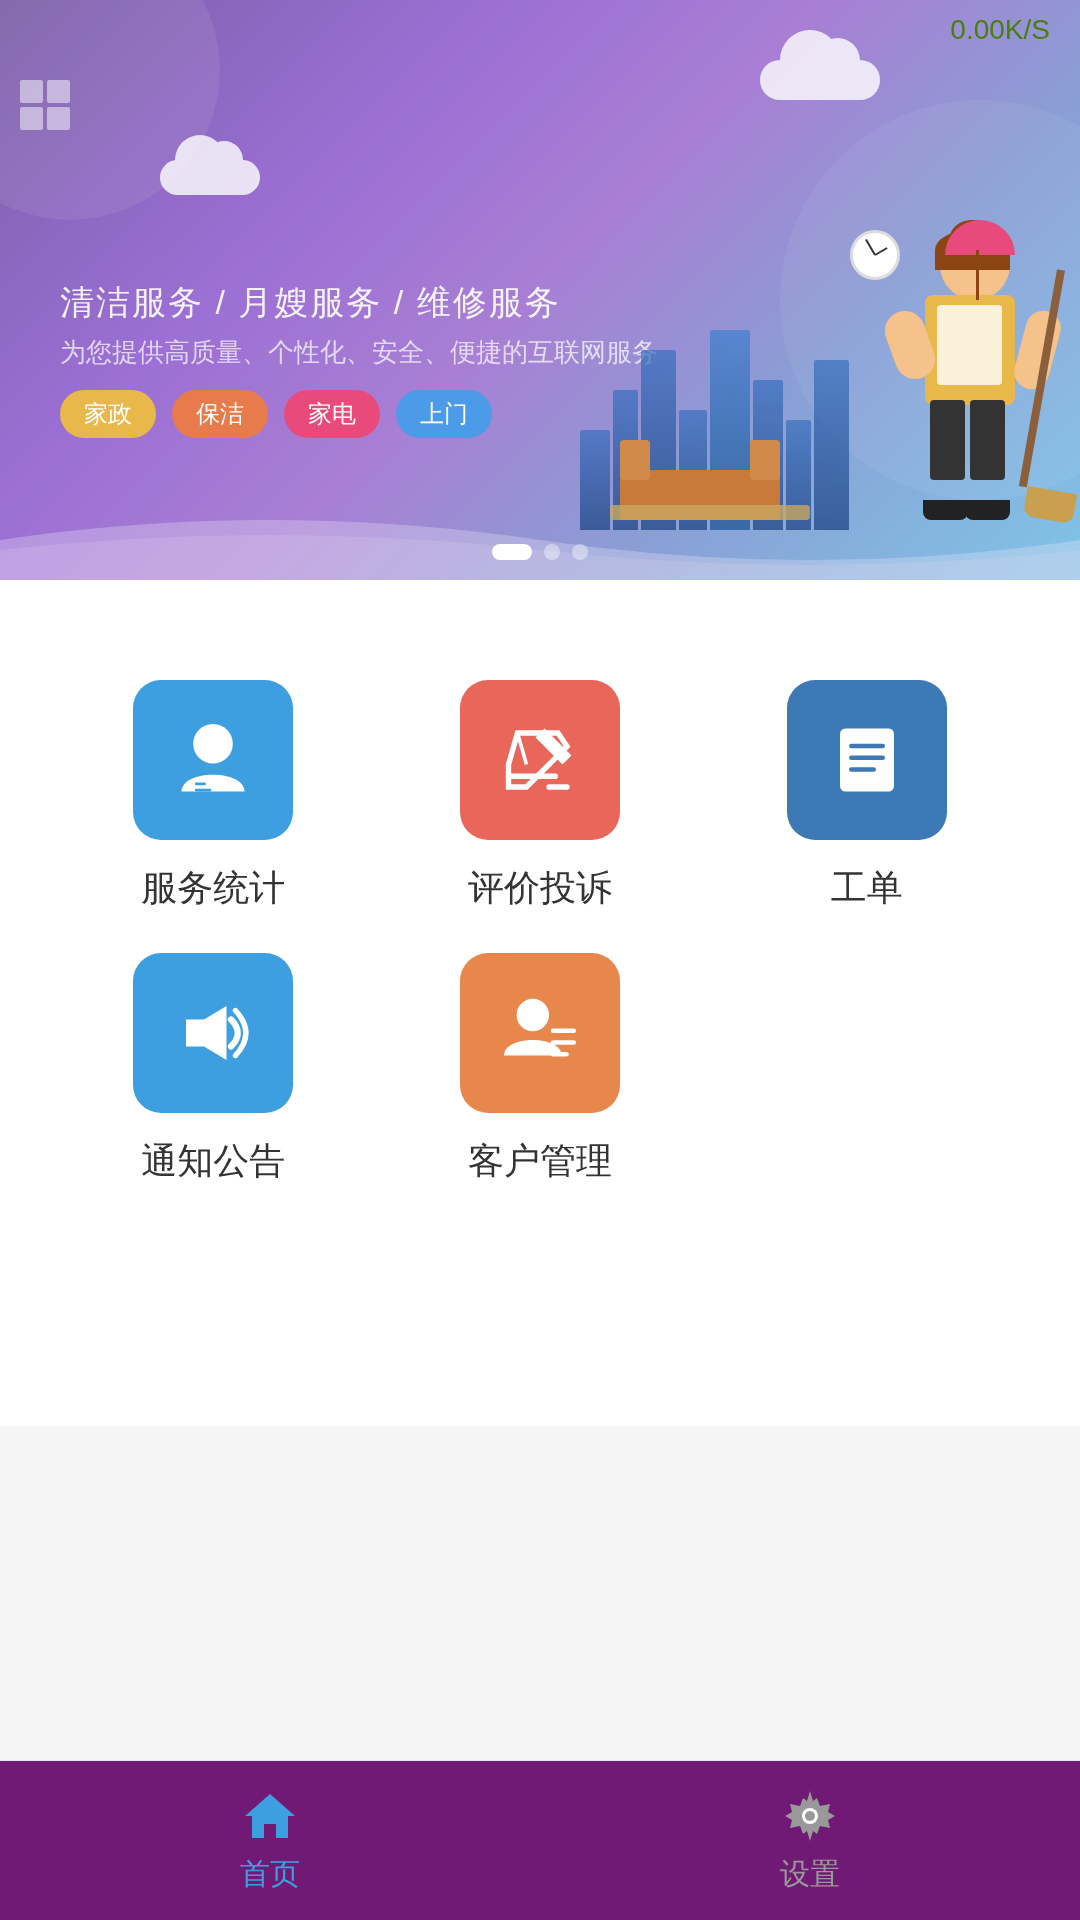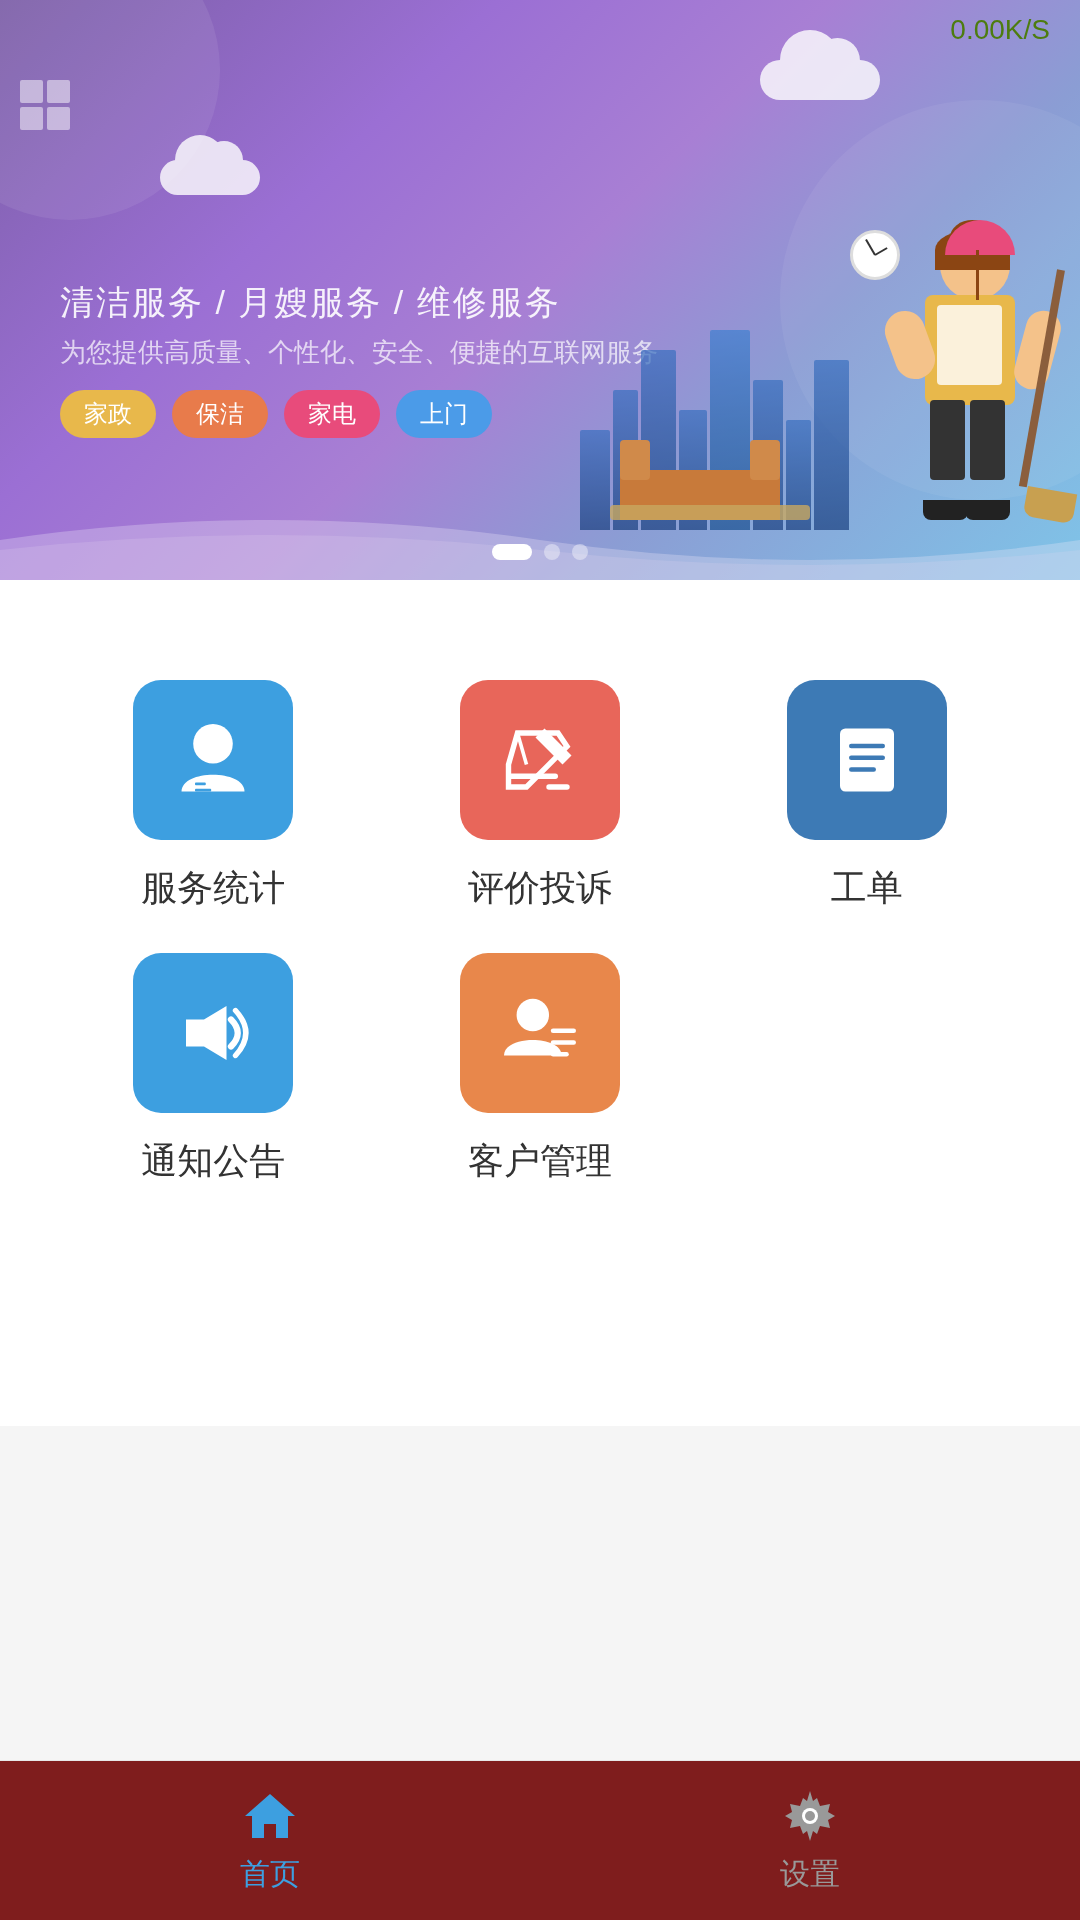--- a/index.html
+++ b/index.html
@@ -289,21 +289,21 @@
       padding: 0 20px 40px;
     }
 
     
     .tab-bar {
       position: fixed;
       bottom: 0;
       left: 0;
       width: 1080px;
       height: 160px;
-      background: #7f1d1d;
+      background: #701a75;
       border-top: 1px solid #e8e8e8;
       display: flex;
       align-items: center;
       justify-content: space-around;
     }
 
     .tab-item {
       display: flex;
       flex-direction: column;
       align-items: center;

